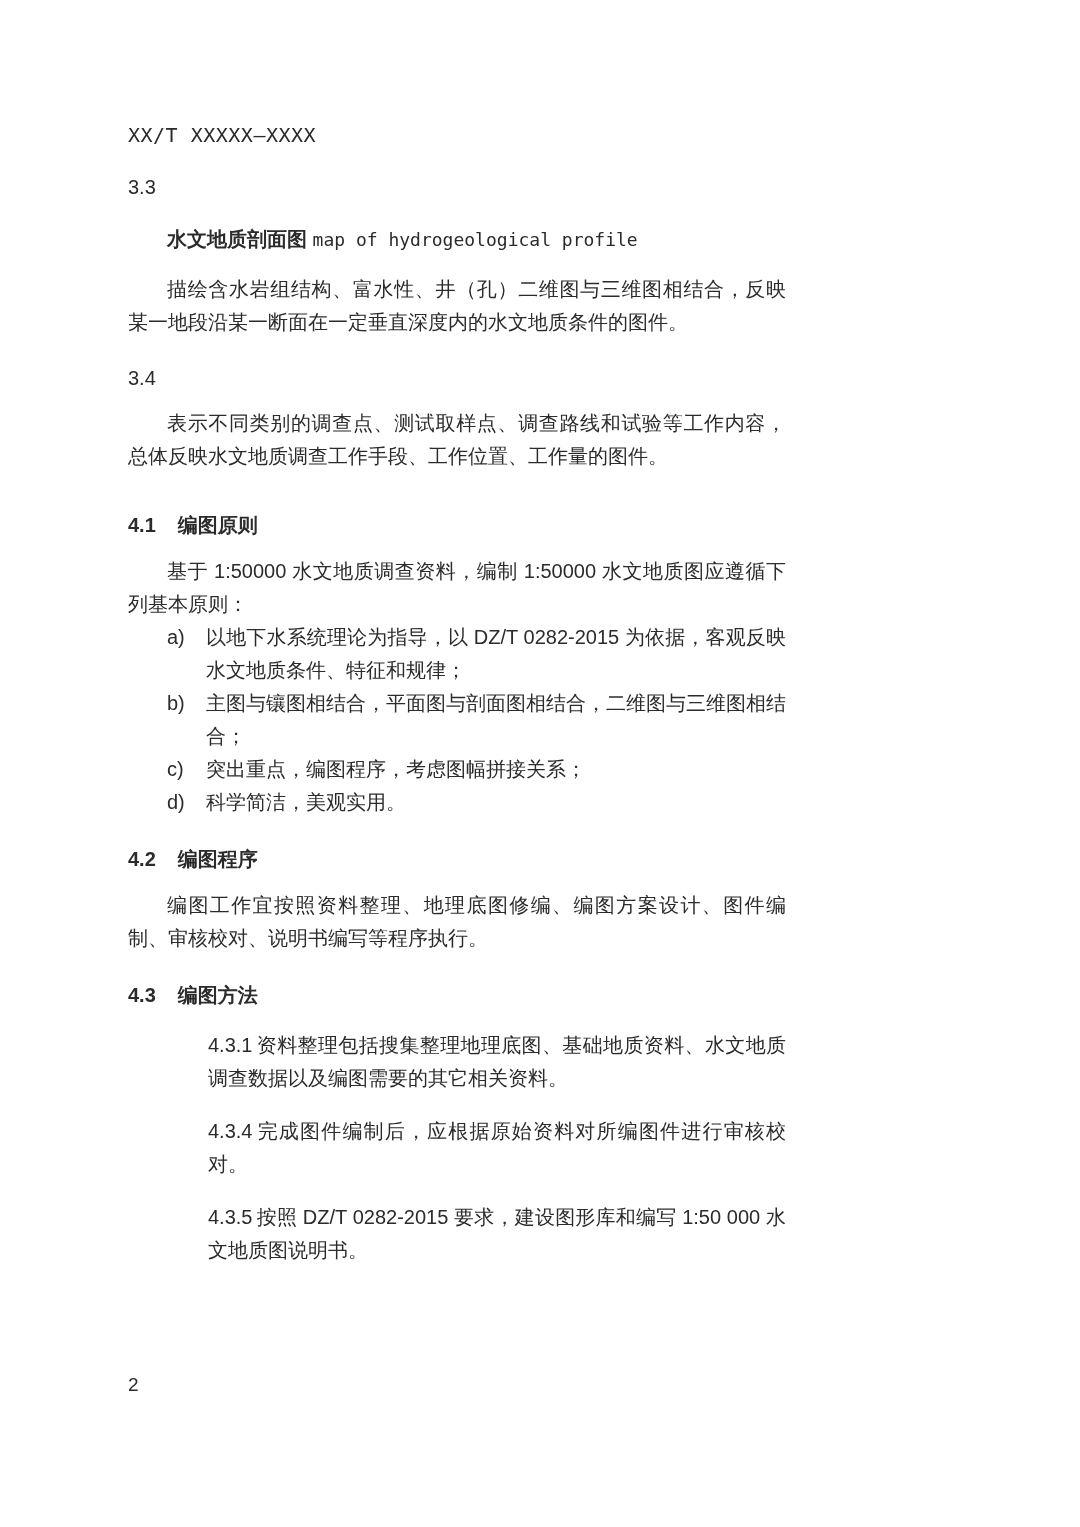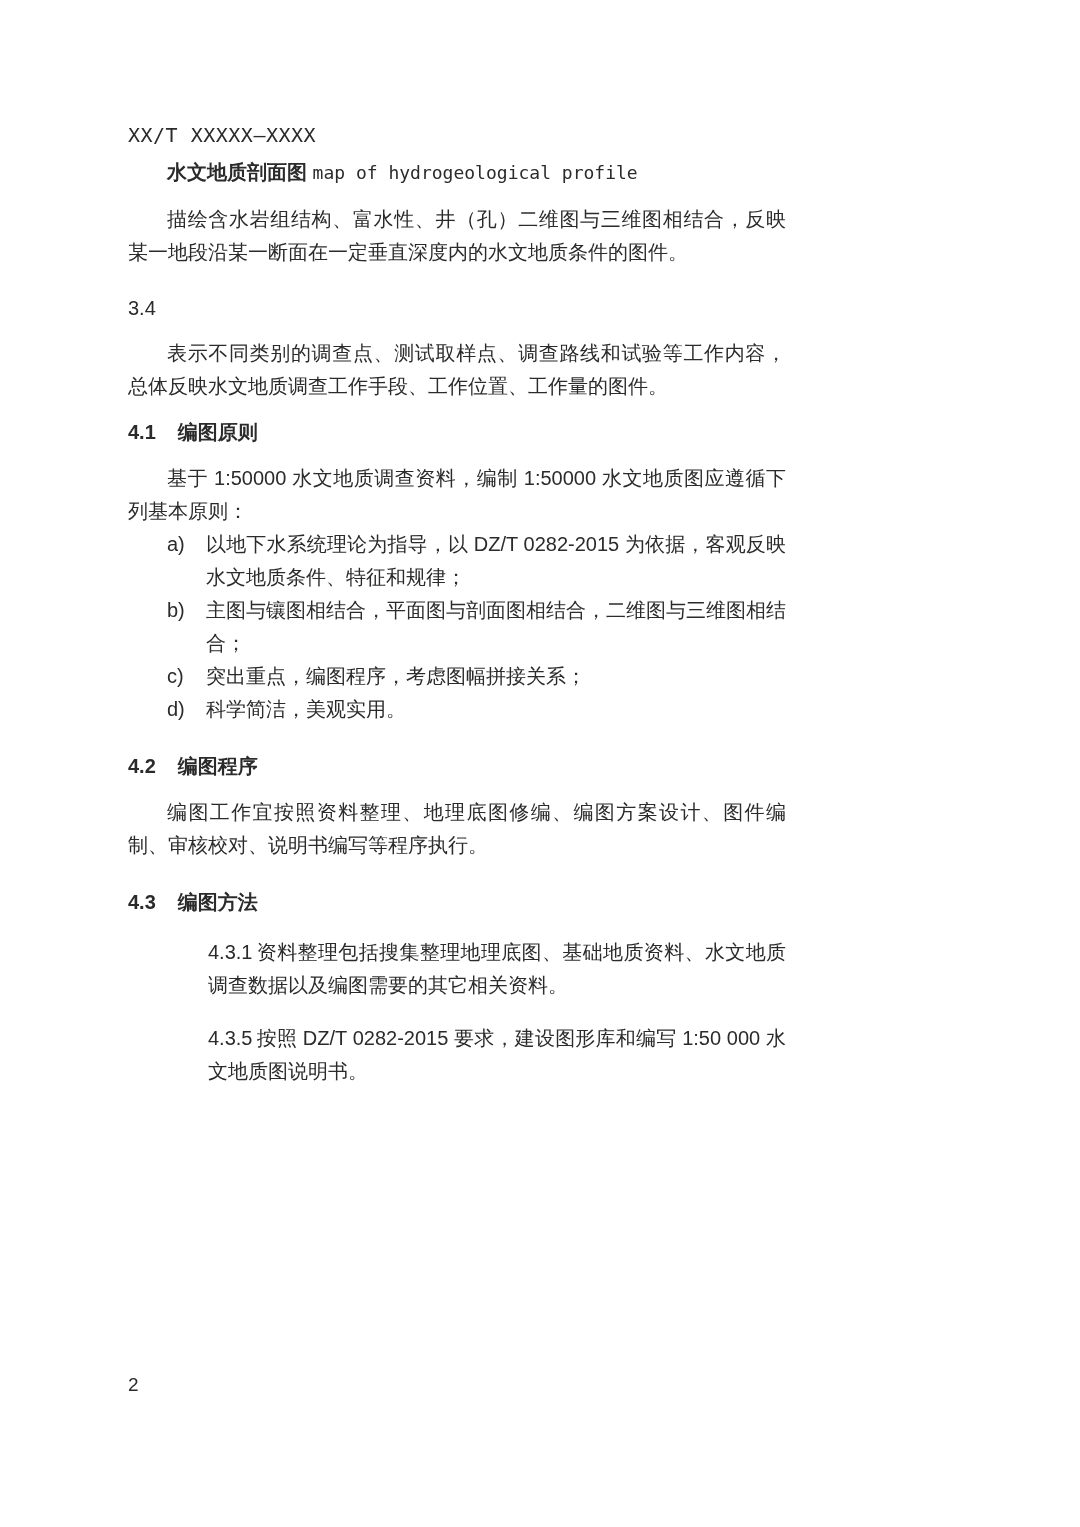--- a/index.html
+++ b/index.html
@@ -28,23 +28,23 @@
     font-family: "DejaVu Sans Mono", monospace;
     font-size: 20px;
     letter-spacing: 0.5px;
     line-height: 26px;
   }
   .term-number {
     margin-top: 26px;
     line-height: 26px;
   }
   .term-heading {
-    margin-top: 10px;
+    margin-top: 22px;
     padding-left: 39px;
-    line-height: 28px;
+    line-height: 35px;
   }
   .term-zh {
     font-weight: bold;
   }
   .term-en {
     font-family: "DejaVu Sans Mono", monospace;
     font-size: 18px;
     font-weight: normal;
   }
   .para {
@@ -96,32 +96,33 @@
     line-height: 26px;
   }
 </style>
 </head>
 <body>
 
 <div class="page">
 
   <div class="doc-code">XX/T XXXXX—XXXX</div>
 
+  <div class="term-number">3.3</div>
   <div class="term-heading">
     <span class="term-zh">水文地质剖面图</span>
     <span> </span>
     <span class="term-en">map of hydrogeological profile</span>
   </div>
   <div class="para">描绘含水岩组结构、富水性、井（孔）二维图与三维图相结合，反映某一地段沿某一断面在一定垂直深度内的水文地质条件的图件。</div>
 
   <div class="term-number">3.4</div>
   <div class="para">表示不同类别的调查点、测试取样点、调查路线和试验等工作内容，总体反映水文地质调查工作手段、工作位置、工作量的图件。</div>
 
 
-  <div class="clause-heading" style="margin-top:15px;">
+  <div class="clause-heading" style="margin-top:38px;">
     <span class="num">4.1</span><span>编图原则</span>
   </div>
   <div class="para">基于 1:50000 水文地质调查资料，编制 1:50000 水文地质图应遵循下列基本原则：</div>
 
   <div class="list">
     <div class="list-item">
       <span class="marker">a)</span>
       <span>以地下水系统理论为指导，以 DZ/T 0282-2015 为依据，客观反映水文地质条件、特征和规律；</span>
     </div>
     <div class="list-item">
@@ -144,18 +145,21 @@
   <div class="para">编图工作宜按照资料整理、地理底图修编、编图方案设计、图件编制、审核校对、说明书编写等程序执行。</div>
 
   <div class="clause-heading">
     <span class="num">4.3</span><span>编图方法</span>
   </div>
 
   <div class="subclause">
     <span class="sub-num">4.3.1</span><span>资料整理包括搜集整理地理底图、基础地质资料、水文地质调查数据以及编图需要的其它相关资料。</span>
   </div>
   <div class="subclause">
+    <span class="sub-num">4.3.4</span><span>完成图件编制后，应根据原始资料对所编图件进行审核校对。</span>
+  </div>
+  <div class="subclause">
     <span class="sub-num">4.3.5</span><span>按照 DZ/T 0282-2015 要求，建设图形库和编写 1:50 000 水文地质图说明书。</span>
   </div>
 
   <div class="page-number">2</div>
 
 </div>
 
 </body></html>

